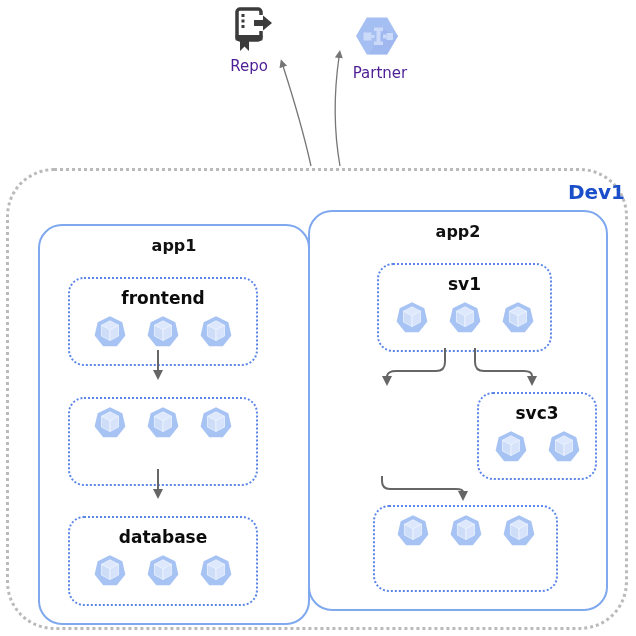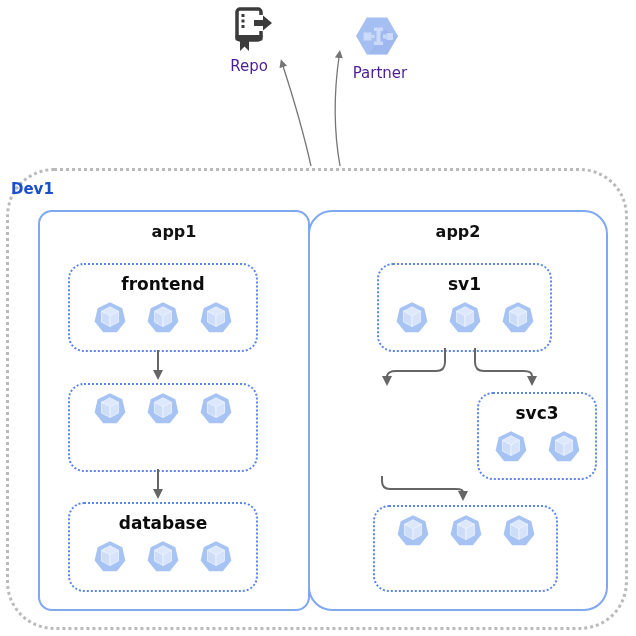--- a/index.html
+++ b/index.html
@@ -10,29 +10,29 @@
   
   .ext-node { position:absolute; text-align:center; }
   .ext-label { font-size:15px; color:#4c1d95; position:absolute; text-align:center; }
 
   
   .boundary {
     position:absolute; left:6px; top:168px; width:622px; height:462px;
     border:3px dotted #bababa; border-radius:48px; box-sizing:border-box;
   }
   .boundary-label {
-    position:absolute; left:2px; right:0; top:9px; text-align:left;
-    font-size:15px; font-weight:bold; color:#1b4ecb;
+    position:absolute; left:2px; right:0; top:9px; text-align:right;
+    font-size:20px; font-weight:bold; color:#1b4ecb;
   }
   
   .app {
     position:absolute; border:2px solid #7fa8ee; border-radius:24px;
     box-sizing:border-box; background:#ffffff;
   }
-  .app-app1 { left:29px; top:39px; width:272px; height:401px;border-radius:14px; }
+  .app-app1 { left:29px; top:53px; width:272px; height:401px; }
   .app-app2 { left:299px; top:39px; width:300px; height:401px; }
   .app-label {
     position:absolute; left:0; right:0; top:10px; text-align:center;
     font-size:16px; font-weight:bold; color:#121212;
   }
   
   .service {
     position:absolute; border:2px dotted #5b86e8; border-radius:16px;
     box-sizing:border-box; background:#ffffff;
   }

